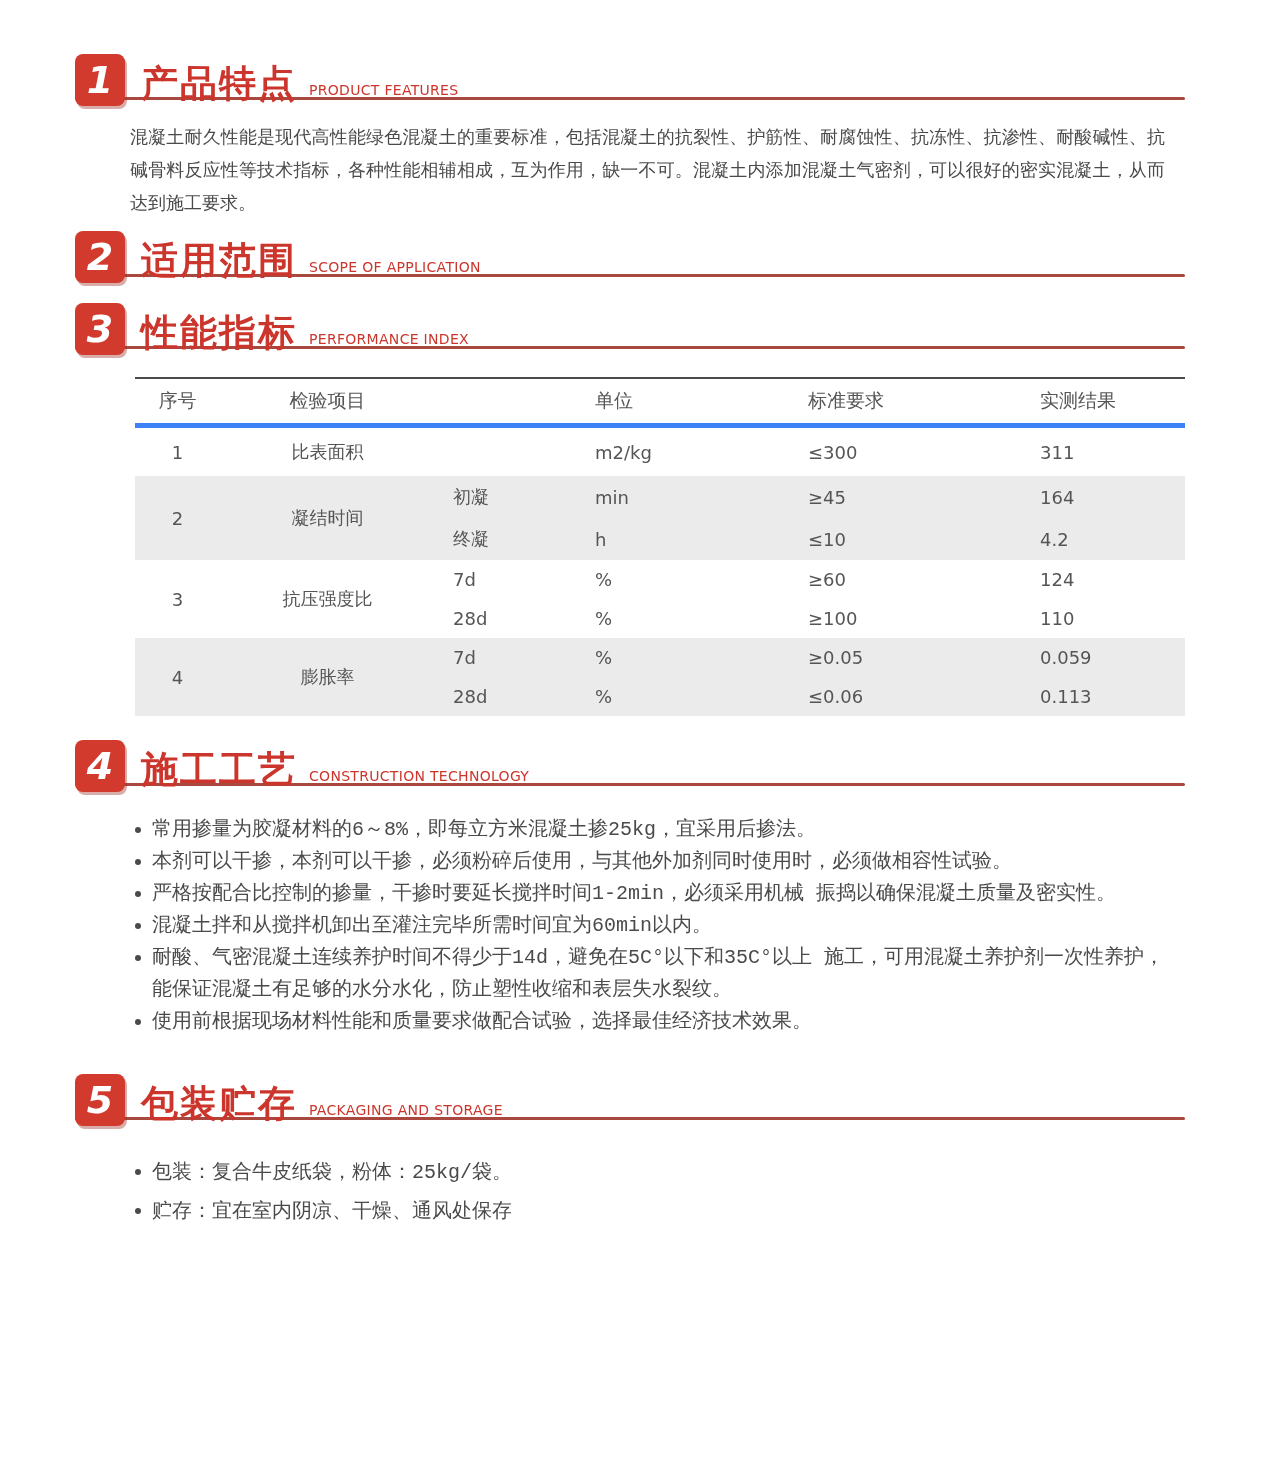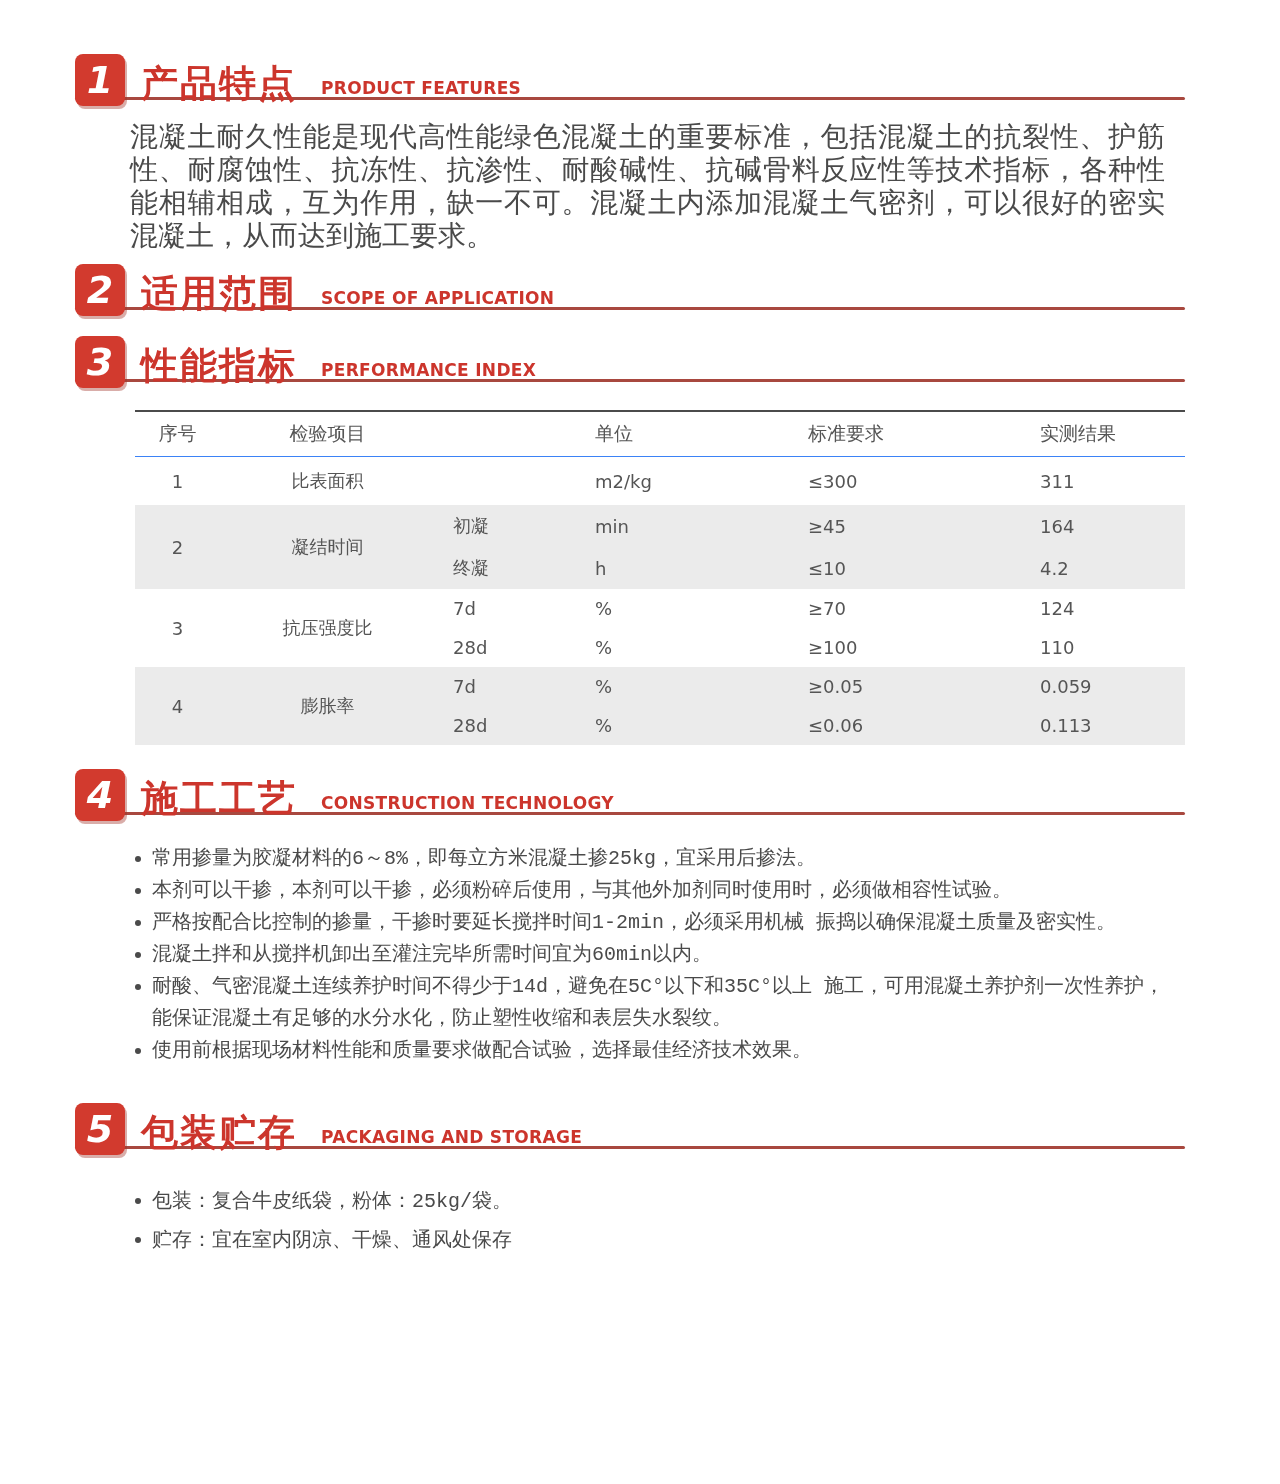--- a/index.html
+++ b/index.html
@@ -56,32 +56,32 @@
     margin:0 0 0 16px;
     font-size:37px;
     line-height:1;
     font-weight:700;
     letter-spacing:2px;
     color:var(--accent-red);
     padding-bottom:4px;
   }
   .ten{
     position:relative; z-index:2;
-    margin-left:24px;
+    margin-left:12px;
     padding-bottom:8px;
-    font-size:17px;
-    font-weight:700;
+    font-size:14px;
+    font-weight:400;
     letter-spacing:.3px;
     color:var(--accent-red);
     white-space:nowrap;
   }
   
   .para{
     margin:14px 20px 0 55px;
-    font-size:28px;
+    font-size:18px;
     line-height:33px;
     text-align:justify;
     color:var(--body-text);
   }
   
   #s2 .sec-head{margin-top:10px;}
   #s3 .sec-head{margin-top:18px;}
   #s4 .sec-head{margin-top:22px;}
   #s5 .sec-head{margin-top:34px;}
   
@@ -98,21 +98,21 @@
   table.perf col.c3{width:160px;}
   table.perf col.c4{width:213px;}
   table.perf col.c5{width:232px;}
   table.perf col.c6{width:145px;}
   table.perf th{
     font-weight:400;
     font-size:19px;
     text-align:left;
     padding:9px 0;
     border-top:2px solid #4b4b4b;
-    border-bottom:1px solid #3b82f6;
+    border-bottom:5px solid #3b82f6;
   }
   table.perf td{
     padding:9px 0;
     vertical-align:middle;
   }
   table.perf .a-center{text-align:center;}
   table.perf .a-sub{padding-left:18px;text-align:left;}
   table.perf tr.first-row td{padding:12px 0;}
   table.perf tr.gray td{background:var(--table-row-gray);}
   
@@ -214,21 +214,21 @@
           <td>h</td>
           <td>≤10</td>
           <td>4.2</td>
         </tr>
 
         <tr>
           <td class="a-center" rowspan="2">3</td>
           <td class="a-center" rowspan="2">抗压强度比</td>
           <td class="a-sub">7d</td>
           <td>%</td>
-          <td>≥70</td>
+          <td>≥60</td>
           <td>124</td>
         </tr>
         <tr>
           <td class="a-sub">28d</td>
           <td>%</td>
           <td>≥100</td>
           <td>110</td>
         </tr>
 
         <tr class="gray">

